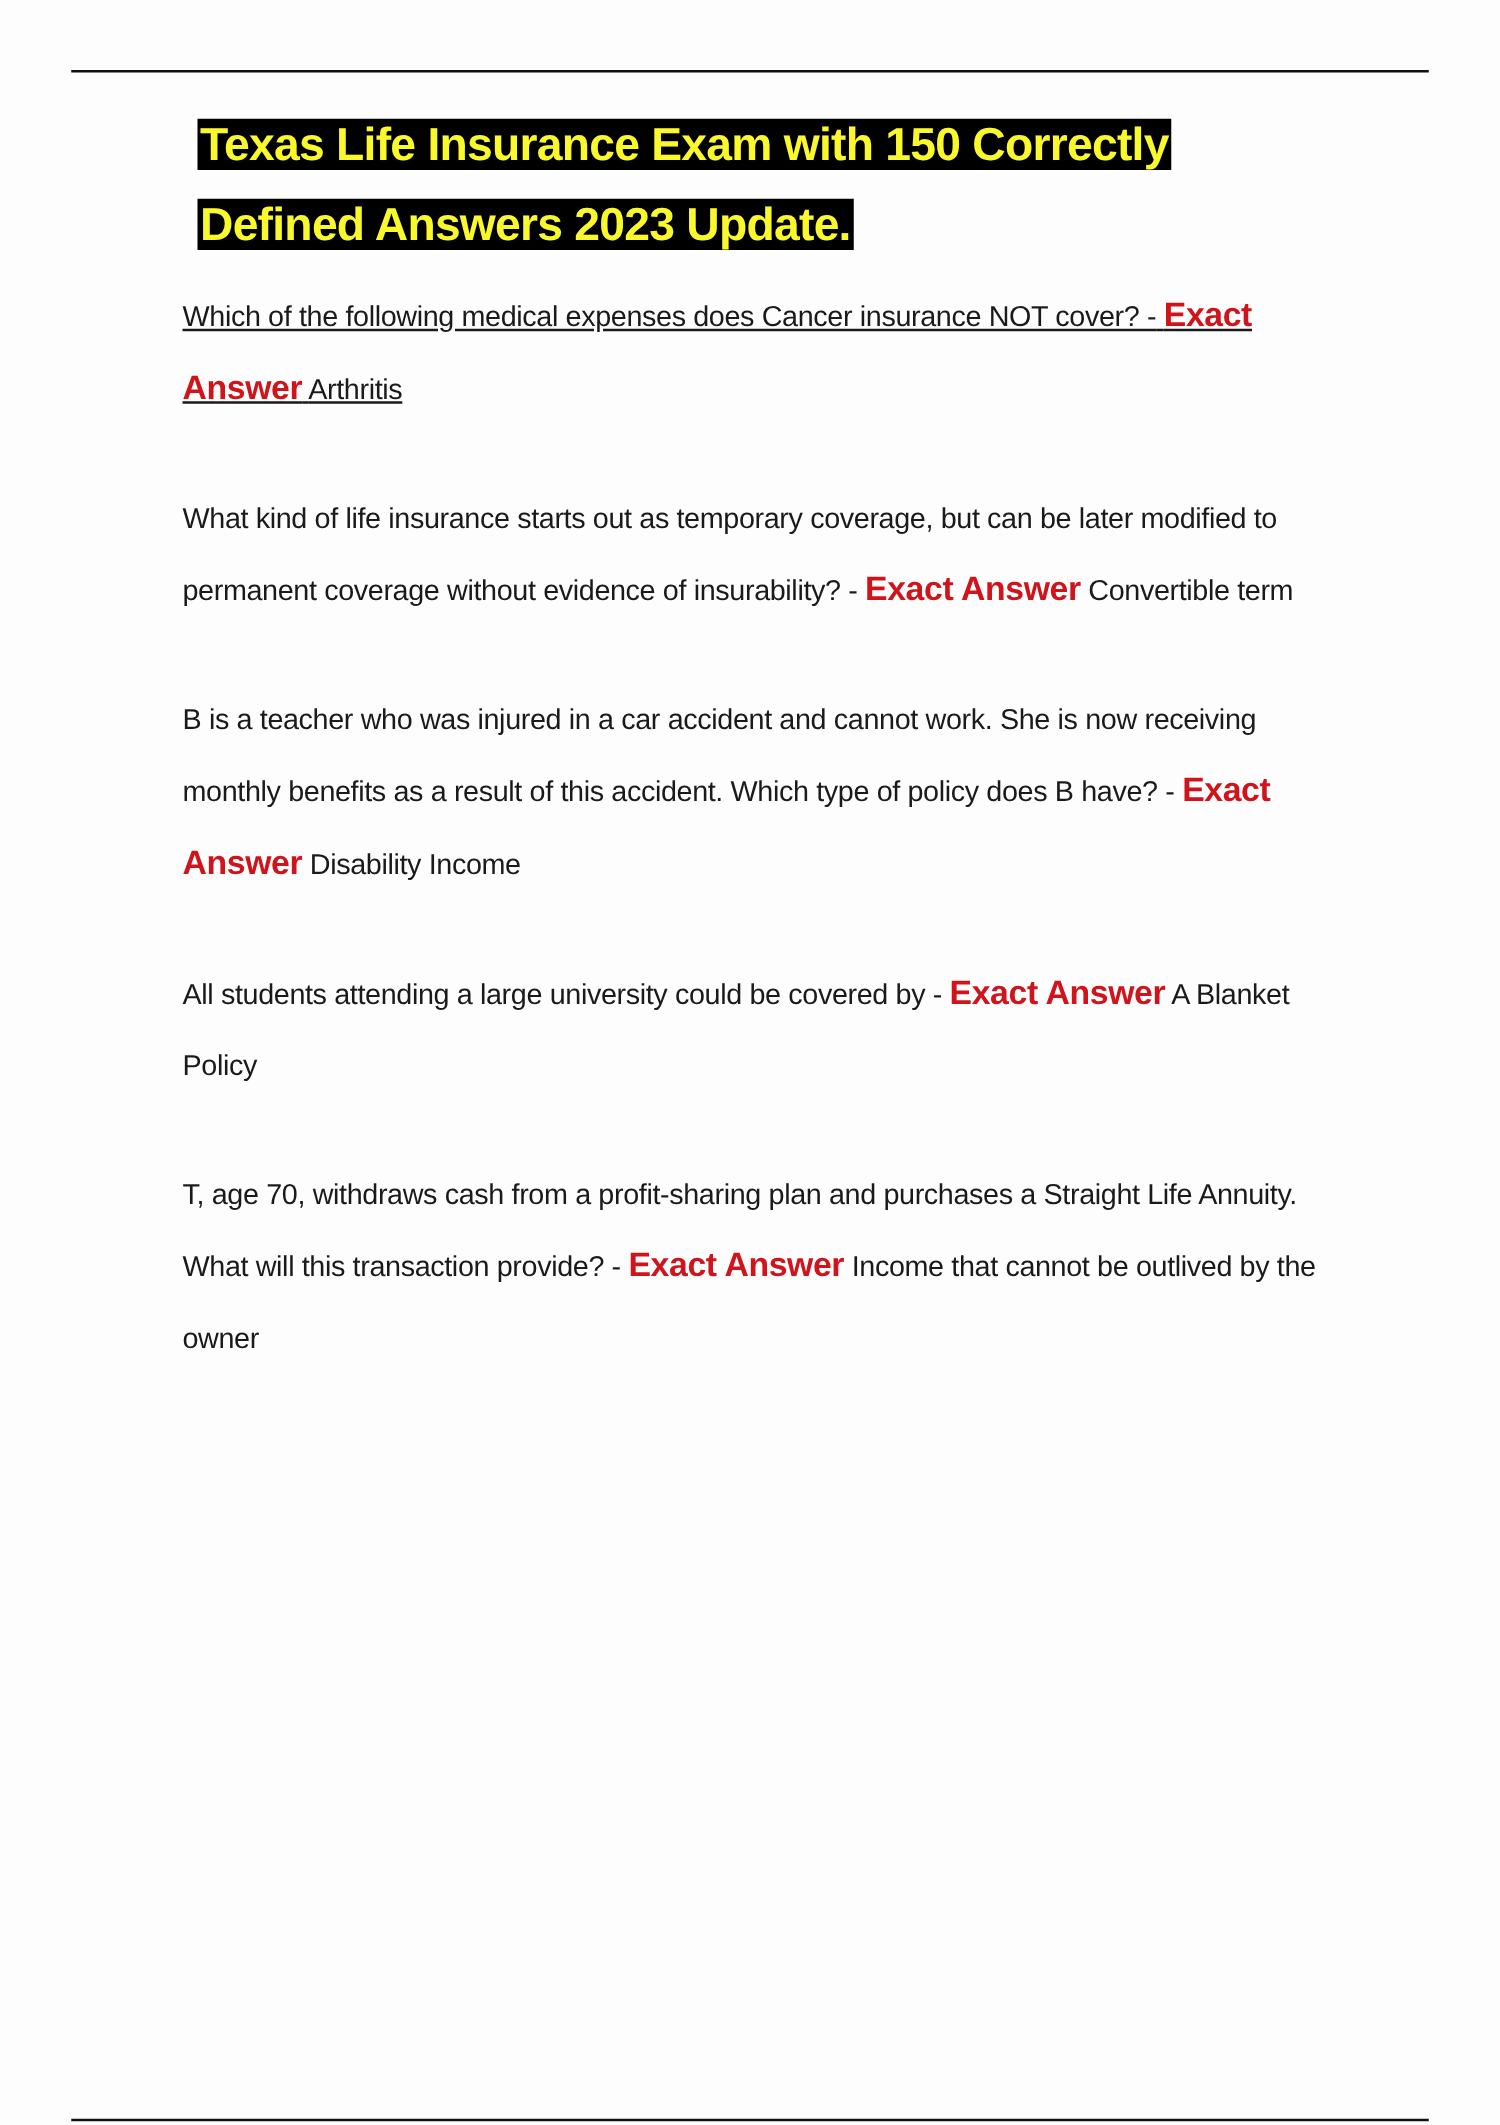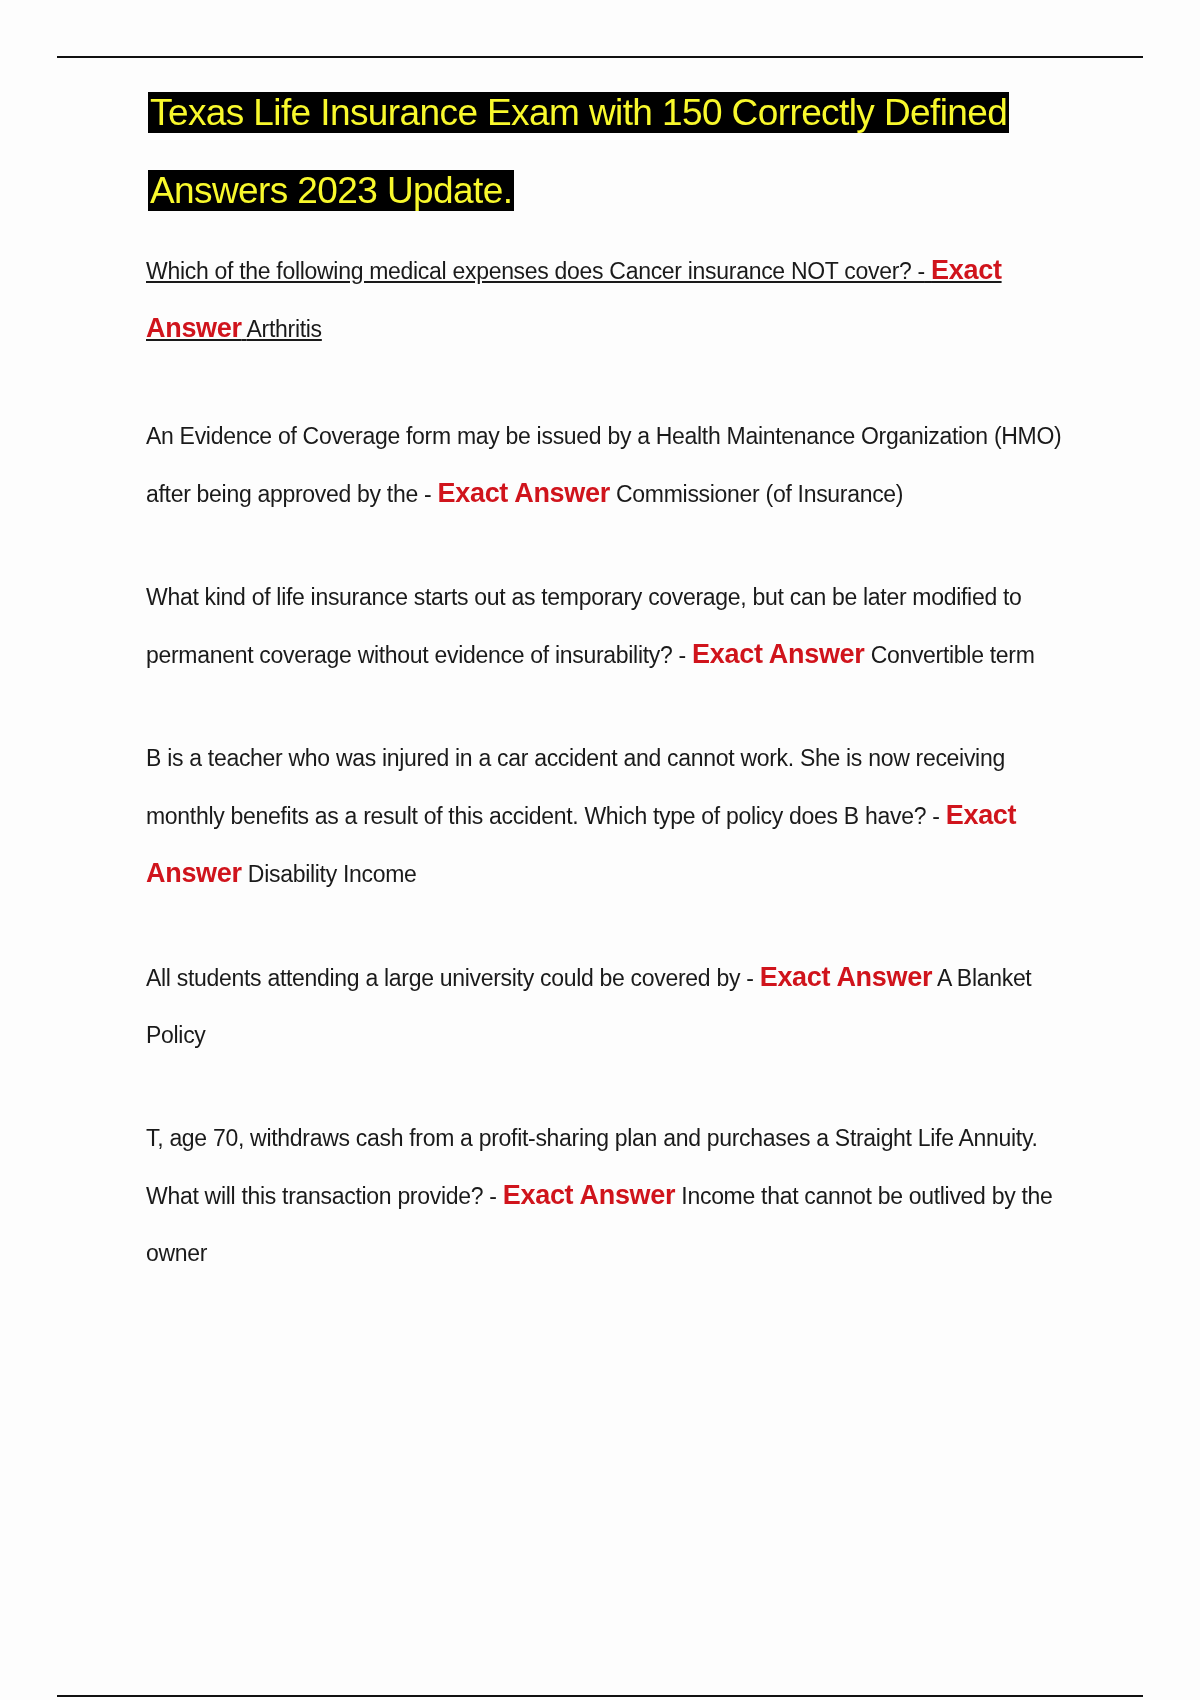--- a/index.html
+++ b/index.html
@@ -17,24 +17,24 @@
       height: 2px; background: #111;
     }
     .rule.top { top: 56px; }
     .rule.bottom { top: 1695px; }
     .content {
       position: absolute;
       left: 146px; top: 72px;
       width: 940px;
     }
     .title {
-      margin: 2px;
+      margin: 12px;
       font-size: 37px;
-      font-weight: normal;
-      line-height: 78px;
+      font-weight: bold;
+      line-height: 64px;
       letter-spacing: -0.6px;
     }
     .title span {
       background: #000;
       color: #f8f82c;
       padding: 0 2px;
       box-decoration-break: clone;
       -webkit-box-decoration-break: clone;
     }
     .qa {
@@ -62,25 +62,20 @@
 
 <div class="content">
   <h1 class="title"><span>Texas Life Insurance Exam with 150 Correctly Defined Answers 2023 Update.</span></h1>
 
   <p class="qa" id="qa-0">
     <span>Which of the following medical expenses does Cancer insurance NOT cover? -</span>
     <span class="label">Exact Answer</span>
     <span>Arthritis</span>
   </p>
 
-  <p class="qa" id="qa-1">
-    <span>An Evidence of Coverage form may be issued by a Health Maintenance Organization (HMO) after being approved by the -</span>
-    <span class="label">Exact Answer</span>
-    <span>Commissioner (of Insurance)</span>
-  </p>
 
   <p class="qa" id="qa-2">
     <span>What kind of life insurance starts out as temporary coverage, but can be later modified to permanent coverage without evidence of insurability? -</span>
     <span class="label">Exact Answer</span>
     <span>Convertible term</span>
   </p>
 
   <p class="qa" id="qa-4">
     <span>B is a teacher who was injured in a car accident and cannot work. She is now receiving monthly benefits as a result of this accident. Which type of policy does B have? -</span>
     <span class="label">Exact Answer</span>

